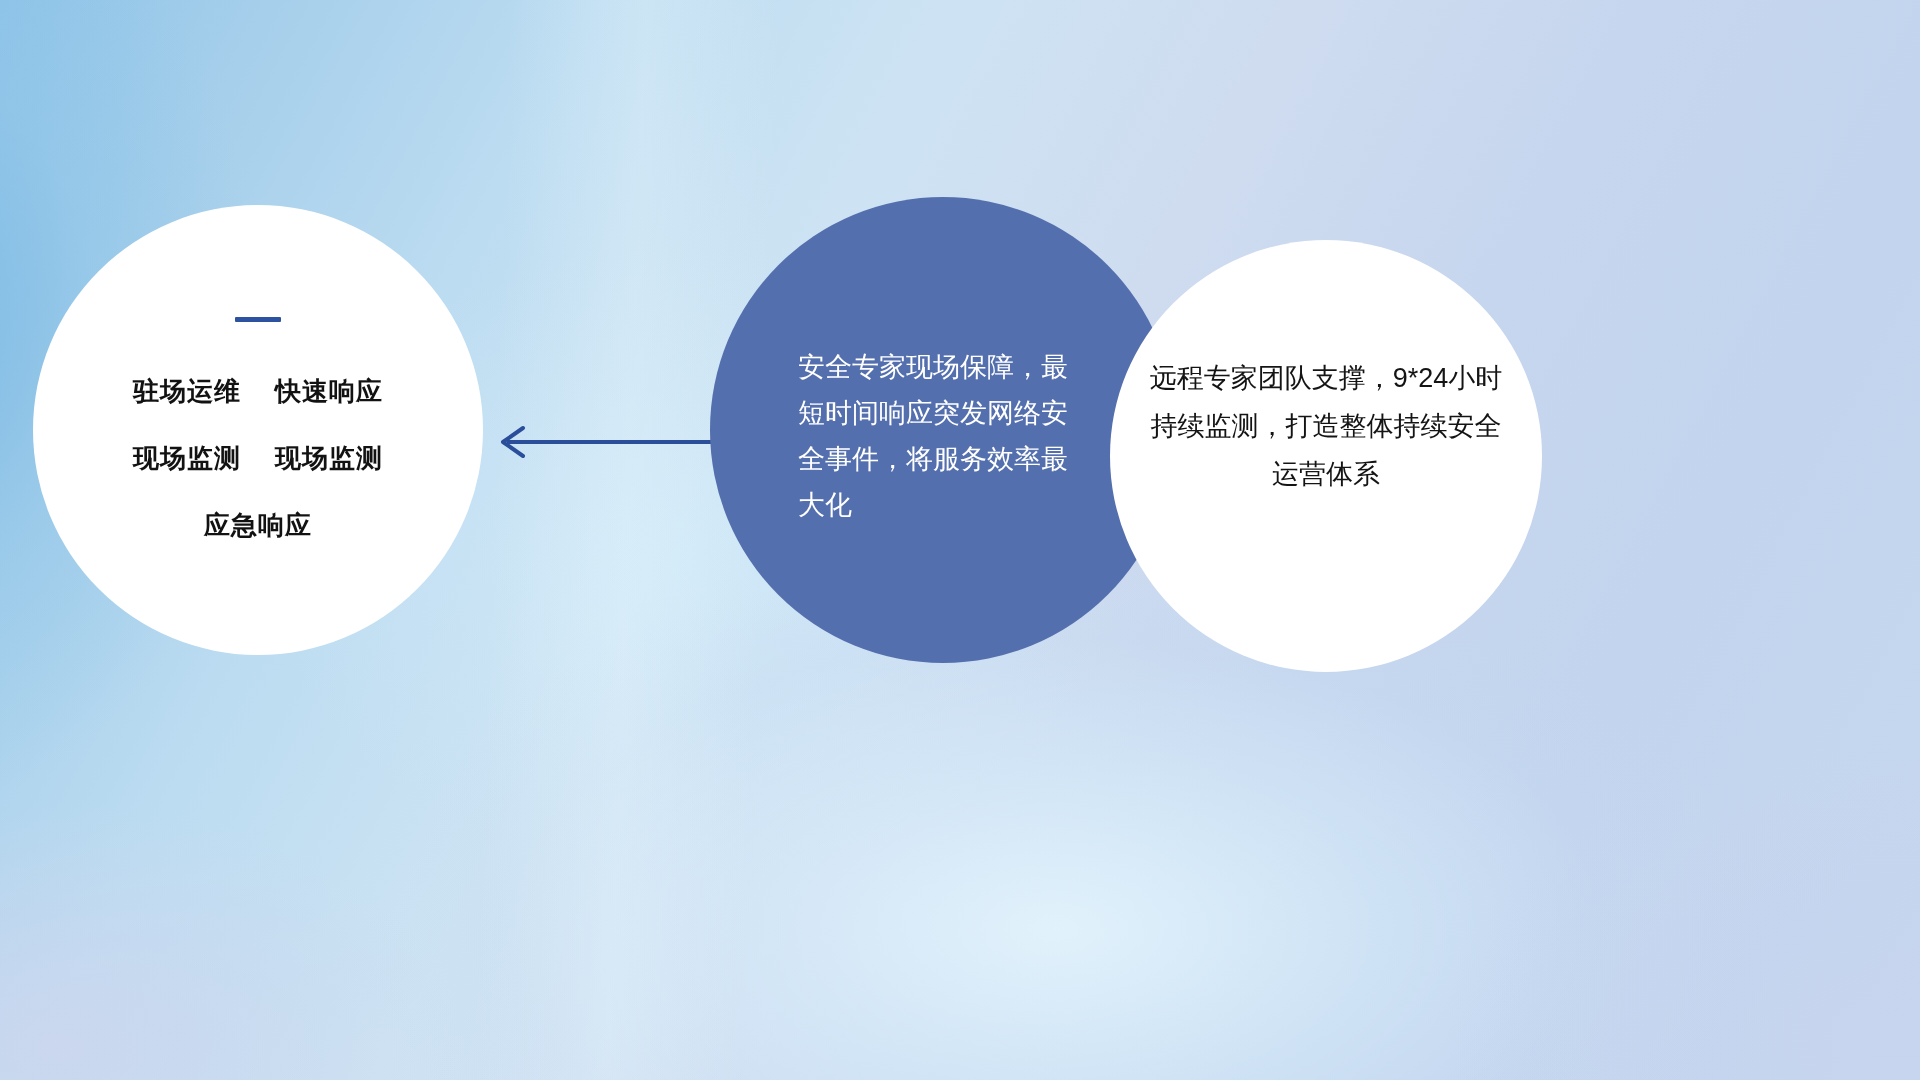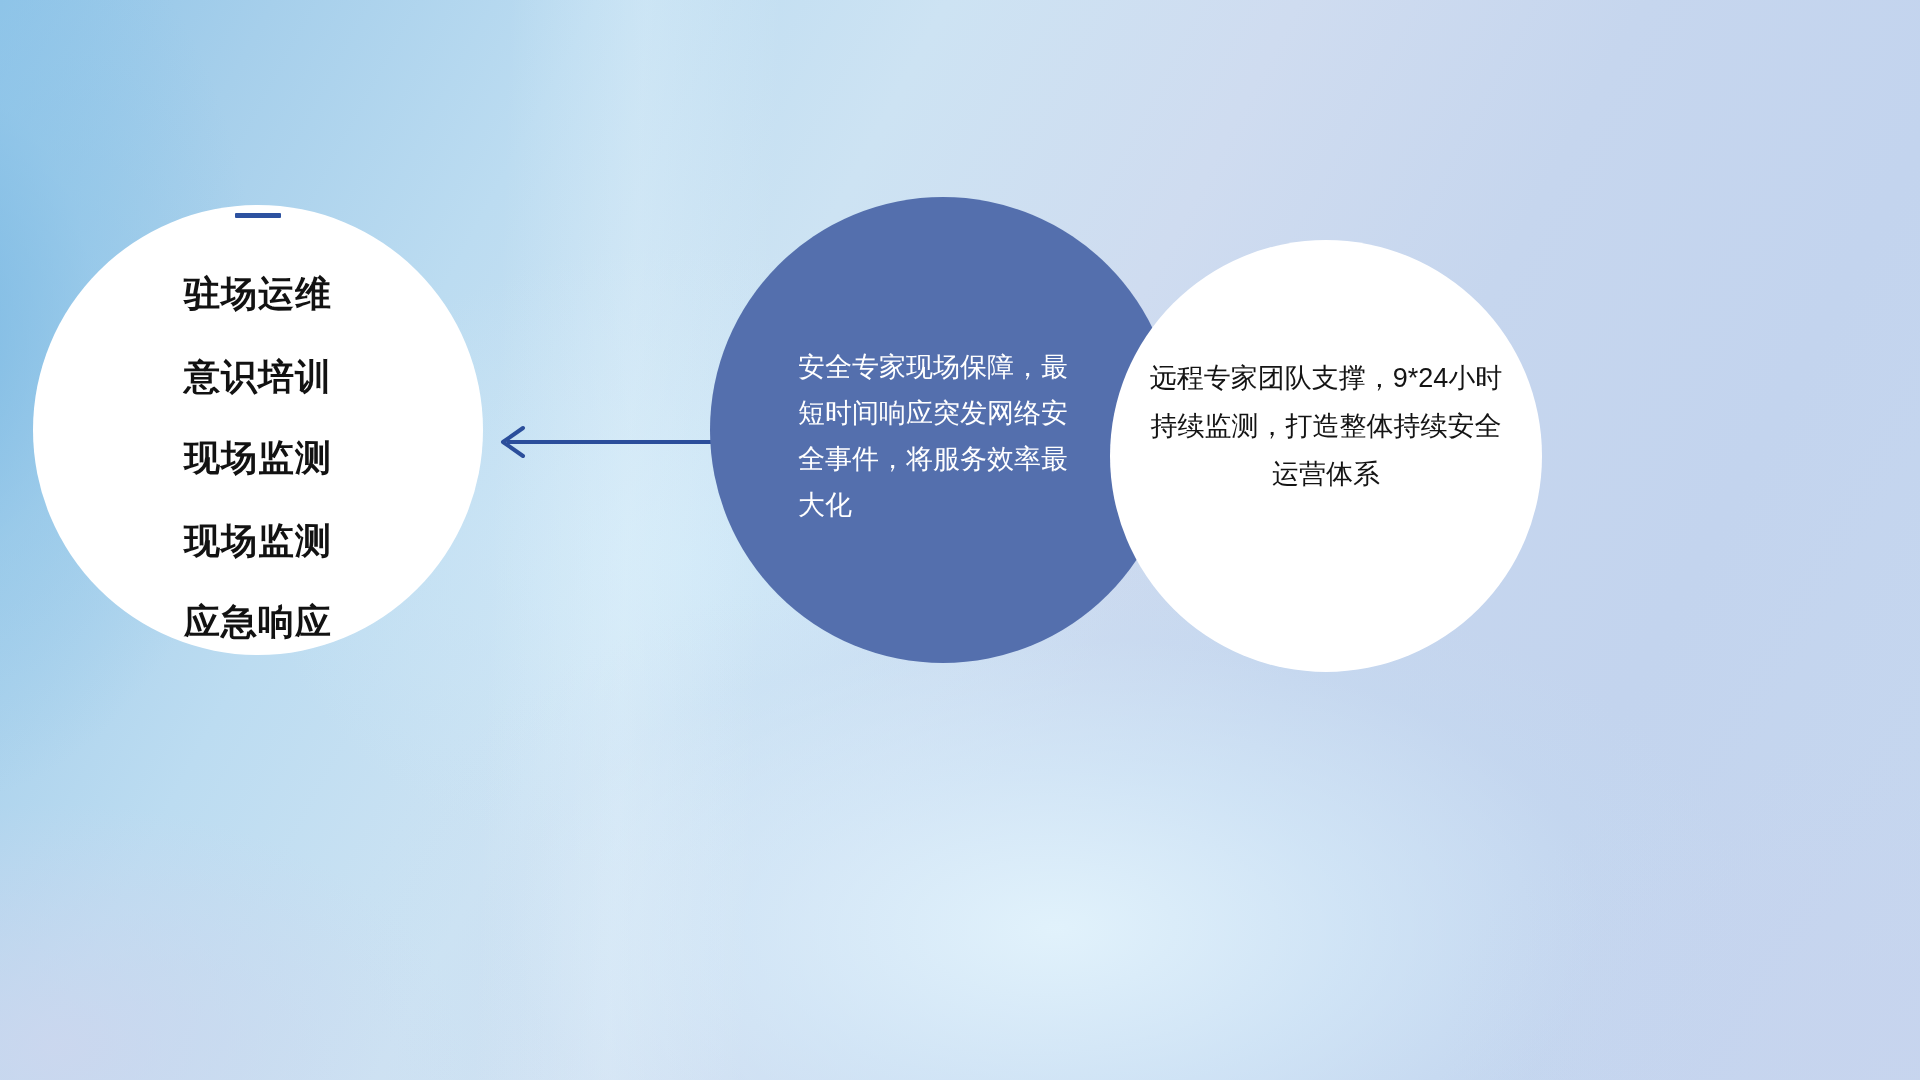--- a/index.html
+++ b/index.html
@@ -116,26 +116,25 @@
   .cap-lines {
     display: flex;
     flex-direction: column;
     align-items: center;
     gap: 32px;
   }
 
   .cap-row {
     display: flex;
     gap: 34px;
-    font-size: 36px;
+    font-size: 26px;
     font-weight: bold;
     color: #121212;
     letter-spacing: 1px;
     white-space: nowrap;
-    flex-direction: column;
   }
 
   
   #circle-onsite {
     left: 710px;
     top: 197px;
     width: 466px;
     height: 466px;
     background: #546fad;
     z-index: 4;
@@ -215,21 +214,21 @@
   <svg id="flow-arrow" viewBox="0 0 260 60">
     <line x1="256" y1="30" x2="22" y2="30" stroke="#2b4e9b" stroke-width="4"></line>
     <polyline points="38,16 18,30 38,44" fill="none" stroke="#2b4e9b" stroke-width="4" stroke-linecap="round" stroke-linejoin="round"></polyline>
   </svg>
 
   <div class="circle" id="circle-capabilities">
     <div class="cap-divider"></div>
     <div class="cap-lines">
       <div class="cap-row">
         <span>驻场运维</span>
-        <span>意识培训</span>
+        <span>快速响应</span>
       </div>
       <div class="cap-row">
         <span>现场监测</span>
         <span>现场监测</span>
       </div>
       <div class="cap-row">
         <span>应急响应</span>
       </div>
     </div>
   </div>

